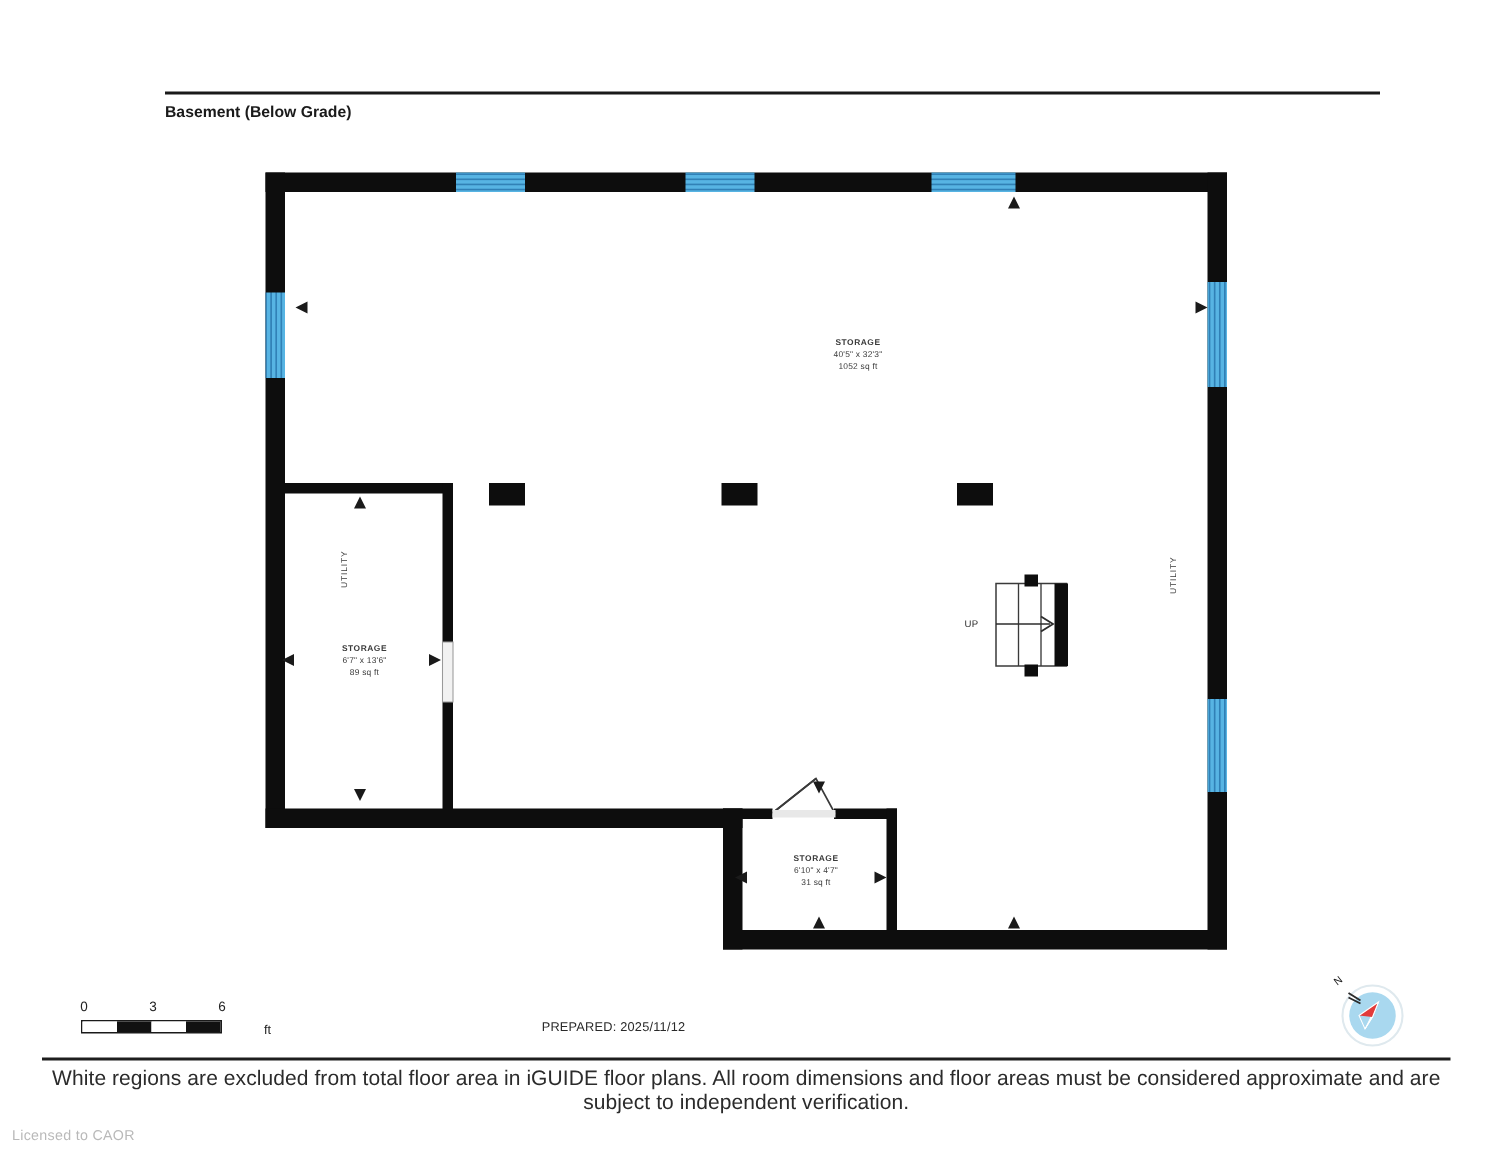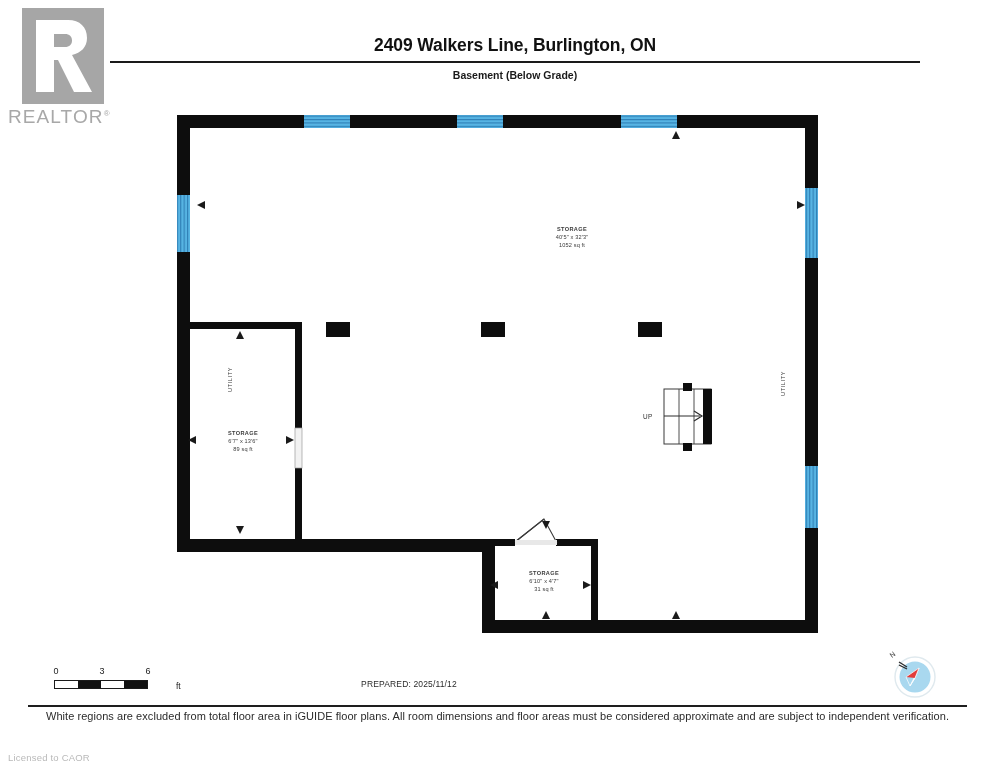--- a/index.html
+++ b/index.html
@@ -52,20 +52,21 @@
     left: 110px; top: 35px; width: 810px;
     text-align: center;
     font-size: 17.5px; font-weight: bold; color: #111;
     letter-spacing: -0.1px;
   }
   .subhead {
     position: absolute;
     left: 110px; top: 68px; width: 810px;
     display: flex; justify-content: center; align-items: flex-start;
     gap: 0;
+    flex-direction: column;
   }
   .subhead-level {
     font-size: 10.5px; font-weight: bold; color: #1a1a1a;
     padding-top: 1px;
     white-space: nowrap;
   }
   .subhead-areas {
     font-size: 9.5px; color: #2b2b2b; line-height: 1.55;
     white-space: nowrap;
   }
@@ -146,46 +147,35 @@
     transform: rotate(-38deg);
   }
 
   .disclaimer-rule {
     position: absolute; left: 28px; top: 705px;
     width: 939px; height: 1.6px; background: #1e1e1e;
   }
   .disclaimer {
     position: absolute; left: 28px; top: 710px; width: 939px;
     text-align: center;
-    font-size: 11px; color: #2b2b2b;
+    font-size: 14px; color: #2b2b2b;
     letter-spacing: 0.05px;
   }
   .licensed {
     position: absolute; left: 8px; top: 752px;
     font-size: 9.5px; color: #b9b9b9;
     letter-spacing: 0.2px;
   }
 </style>
 </head>
 <body>
 
 <div id="page">
 
-  <div class="realtor-logo">
-    <div class="realtor-mark">
-      <svg width="82" height="96" viewBox="0 0 82 96">
-        <rect x="0" y="0" width="82" height="96" fill="#a6a6a6"></rect>
-        <path d="M14 12 H46 C58 12 65 19 65 30 C65 39 59 45 50 47 L70 84 H52 L36 52 H32 V84 H14 Z
-                 M32 26 V39 H43 C47.5 39 50 36.5 50 32.5 C50 28.5 47.5 26 43 26 Z" fill="#ffffff"></path>
-      </svg>
-    </div>
-    <div class="realtor-word"><span>REALTOR</span><span class="realtor-reg">®</span></div>
-  </div>
-
-  <div class="plan-title">2409 Walkers Line, Burlington, ON</div>
+
   <div class="title-rule"></div>
   <div class="subhead">
     <div class="subhead-level">Basement (Below Grade)</div>
   </div>
 
   <svg id="plan" viewBox="0 0 995 768">
     <defs>
 
       <pattern id="winH" patternUnits="userSpaceOnUse" width="6" height="3.4">
         <rect width="6" height="3.4" fill="#57b4e3"></rect>

